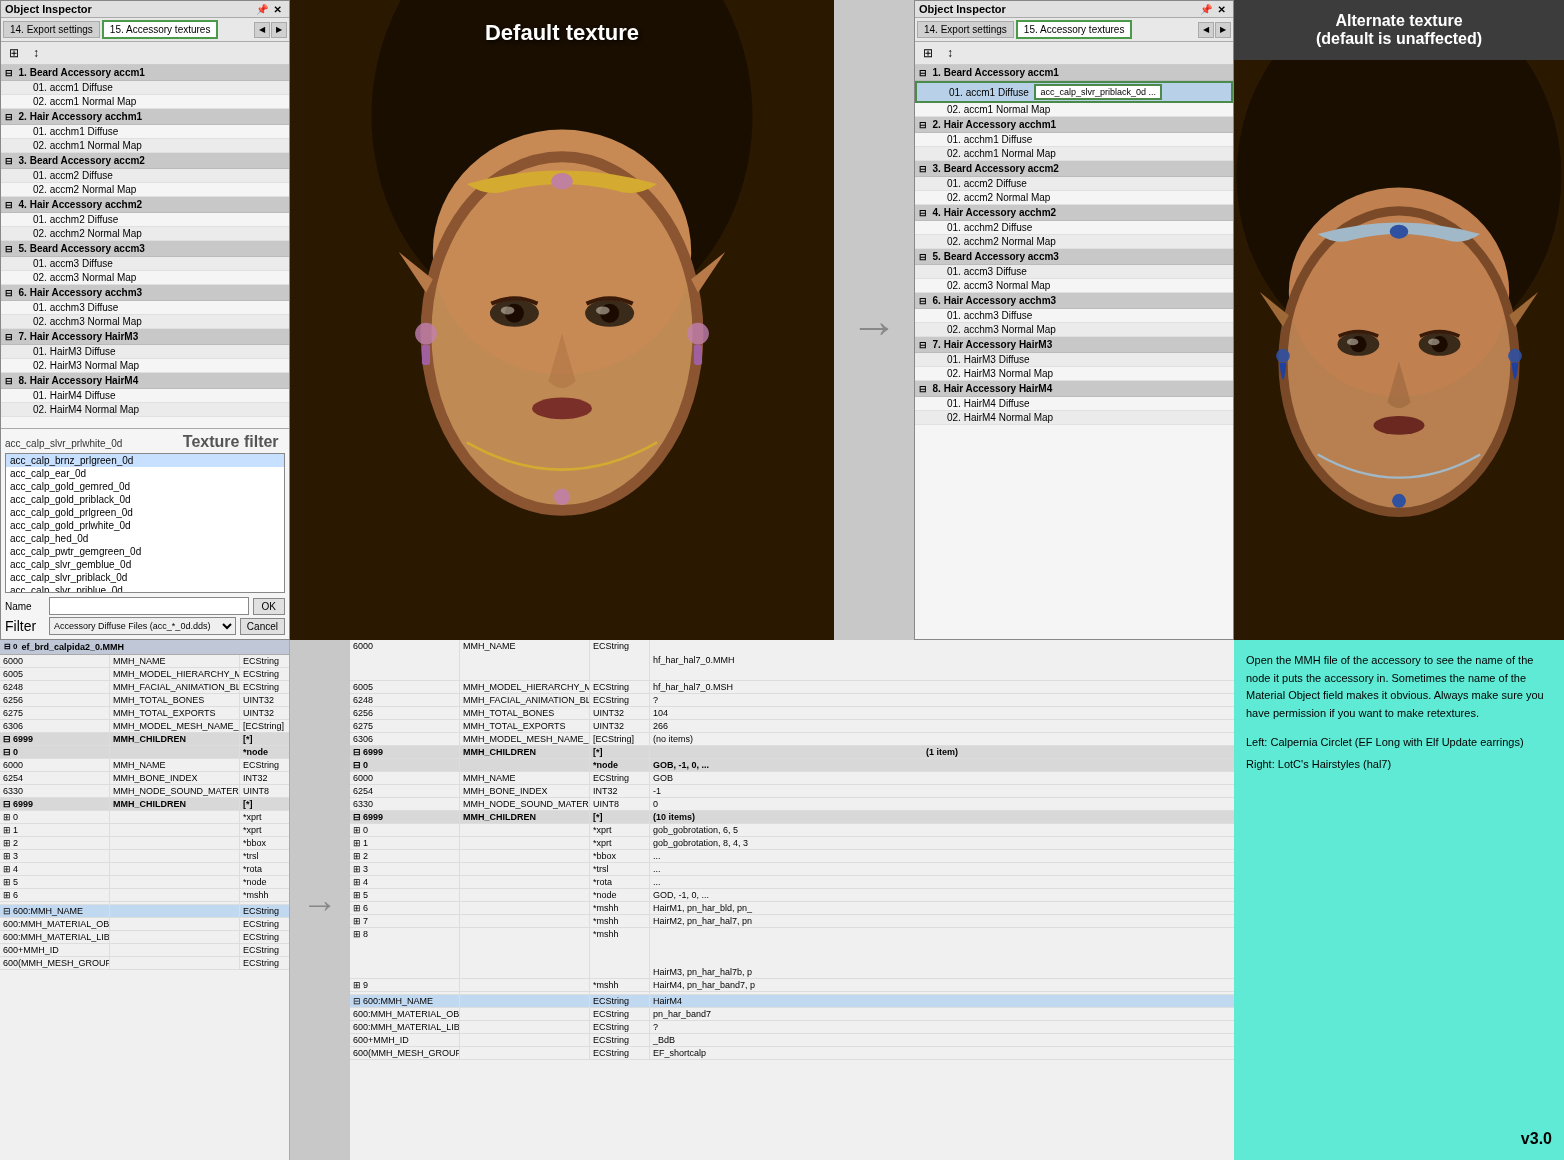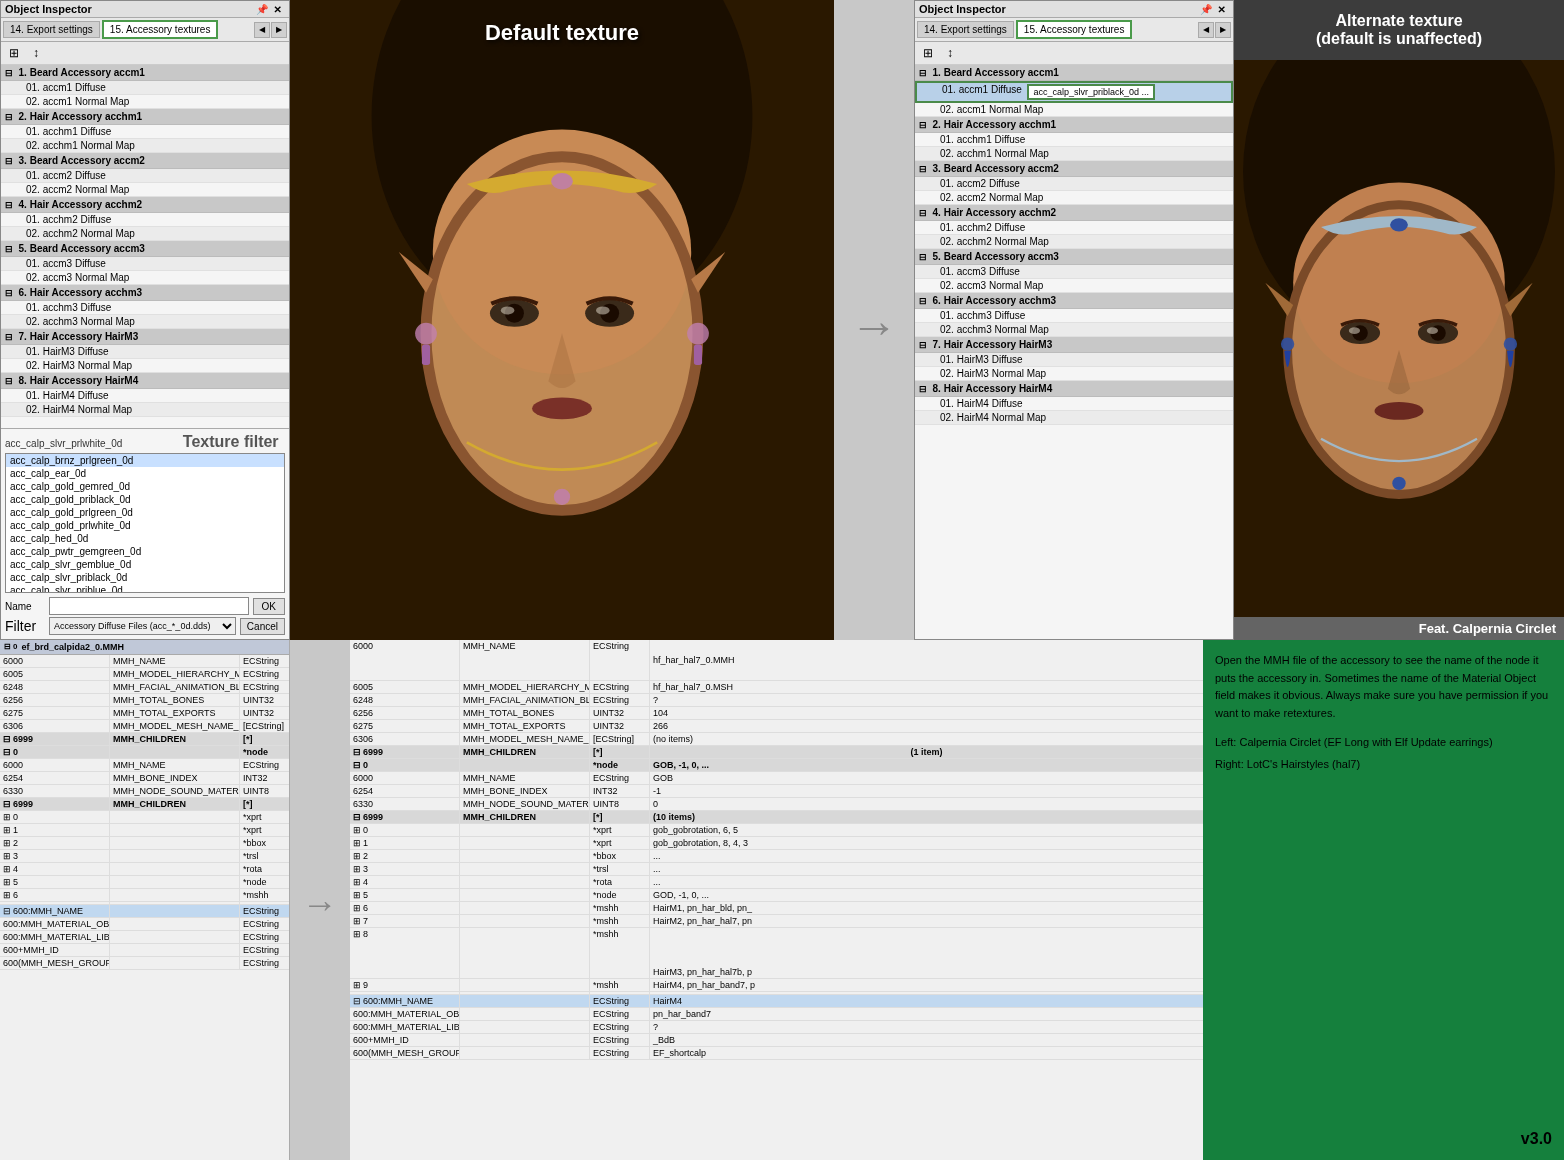--- a/index.html
+++ b/index.html
@@ -119,25 +119,25 @@
       padding: 2px 4px;
       font-size: 10px;
       font-weight: bold;
       display: flex;
       align-items: center;
       gap: 4px;
       border-bottom: 1px solid #bbb;
     }
 
     .tree-item {
-      padding: 1px 4px 1px 25px;
+      padding: 1px 4px 1px 32px;
       font-size: 10px;
       border-bottom: 1px solid #e0e0e0;
       display: flex;
-      align-items: flex-start;
+      align-items: center;
     }
 
     .tree-item:nth-child(even) {
       background: #ebebeb;
     }
 
     
     .dropdown-area {
       background: #f5f5f5;
       border-top: 1px solid #aaa;
@@ -692,21 +692,20 @@
               <path d="M297 261 Q300 290 303 261" fill="#2040a0"></path>
 
               <path d="M130 340 Q200 380 270 340" stroke="#a0b8c8" stroke-width="2" fill="none"></path>
               <circle cx="200" cy="380" r="6" fill="#3050a0"></circle>
 
               <path d="M148 238 Q165 230 182 238" stroke="#3a1a08" stroke-width="3" fill="none"></path>
               <path d="M218 238 Q235 230 252 238" stroke="#3a1a08" stroke-width="3" fill="none"></path>
             </svg>
           </div>
         </div>
-        <div style="background:rgba(0,0,0,0.5);color:#fff;font-size:13px;font-weight:bold;text-align:right;padding:4px 8px;">Feat. Calpernia Circlet</div>
       </div>
 
     </div>
 
     <div class="middle-section">
 
       <div style="width:290px;overflow-y:auto;border-right:1px solid #aaa;font-size:9px;background:#f0f0f0;">
         <div style="background:#c0c8d8;padding:2px 4px;font-size:9px;font-weight:bold;border-bottom:1px solid #aaa;display:flex;gap:4px;">
           <span style="font-size:8px;">⊟ 0</span>
           <span>ef_brd_calpida2_0.MMH</span>
@@ -1015,21 +1014,21 @@
                   <span style="min-width: 110px; width: 110px; padding: 1px 3px; border-right: 1px solid rgb(221, 221, 221); overflow: hidden; white-space: nowrap;">600(MMH_MESH_GROUP_NAME</span>
                   <span style="min-width: 130px; width: 130px; padding: 1px 3px; border-right: 1px solid rgb(221, 221, 221); overflow: hidden; white-space: nowrap;"></span>
                   <span style="min-width: 60px; width: 60px; padding: 1px 3px; border-right: 1px solid rgb(221, 221, 221); overflow: hidden; white-space: nowrap;">ECString</span>
                   <span style="flex: 1 1 0%; padding: 1px 3px; overflow: hidden; white-space: nowrap;">EF_shortcalp</span>
                 </div>
               </div>
           </div>
         </div>
       </div>
 
-      <div style="width:361px;background:#15803d;padding:12px;overflow-y:auto;display:flex;flex-direction:column;">
+      <div style="width:330px;background:#5eead4;padding:12px;overflow-y:auto;display:flex;flex-direction:column;">
         <p style="font-size:11px;line-height:1.6;margin-bottom:12px;">Open the MMH file of the accessory to see the name of the node it puts the accessory in. Sometimes the name of the Material Object field makes it obvious. Always make sure you have permission if you want to make retextures.</p>
         <p style="font-size:11px;line-height:1.6;margin-bottom:4px;">Left: Calpernia Circlet (EF Long with Elf Update earrings)</p>
         <p style="font-size:11px;line-height:1.6;">Right: LotC's Hairstyles (hal7)</p>
         <div style="text-align:right;font-size:16px;font-weight:bold;margin-top:auto;padding-top:12px;">v3.0</div>
       </div>
 
     </div>
   </div>
 </div>
 

